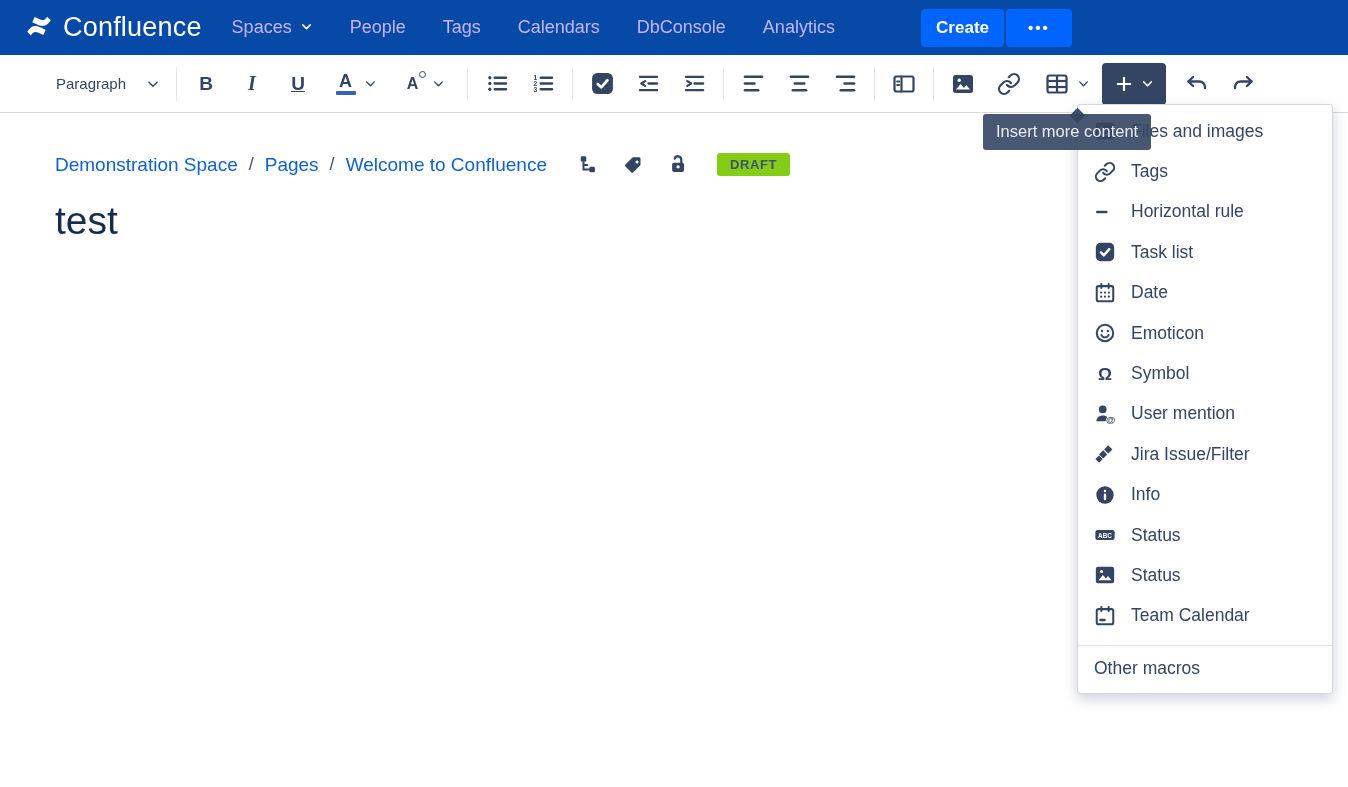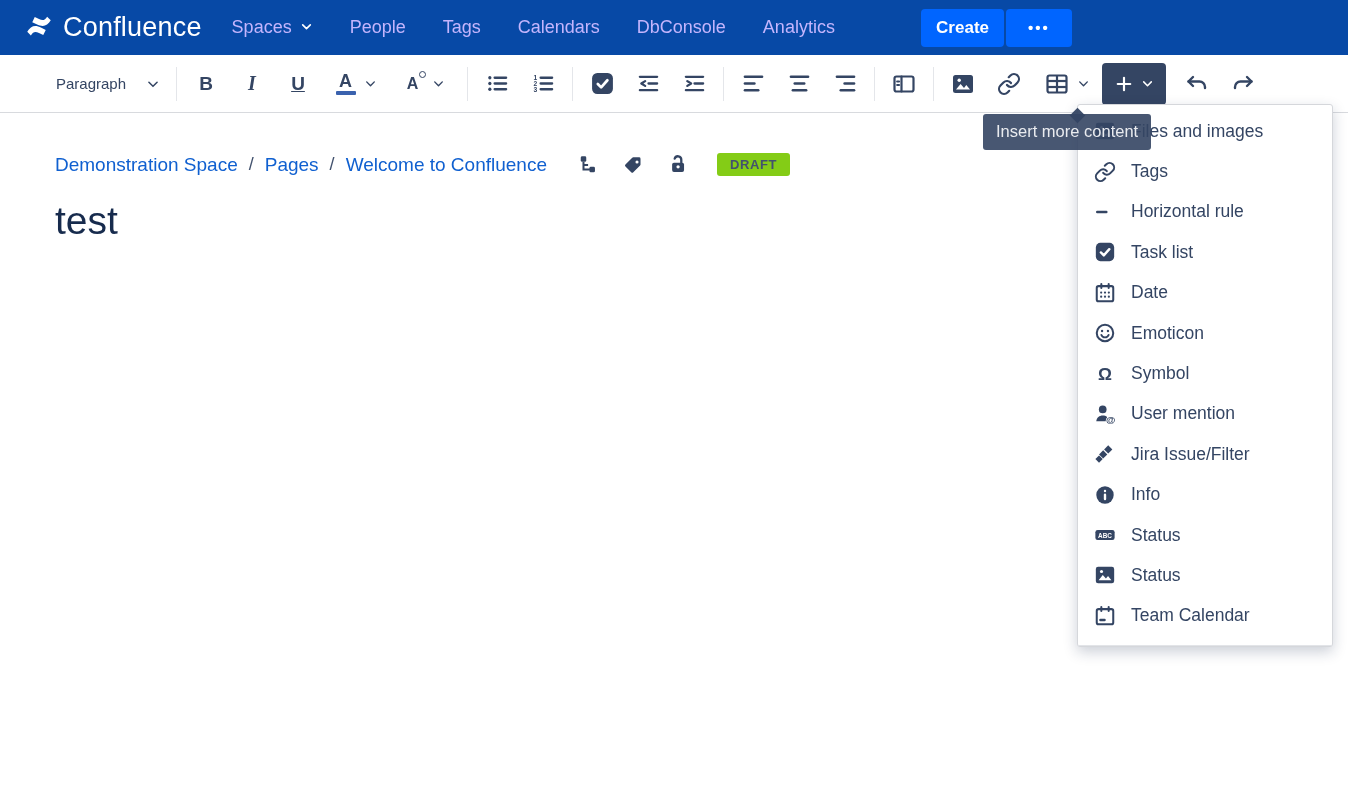--- a/index.html
+++ b/index.html
@@ -438,18 +438,19 @@
   <div class="mi">
     <svg width="22" height="22" viewBox="0 0 24 24">
       <rect x="3" y="4.5" width="18" height="16.5" rx="2" fill="none" stroke="#344563" stroke-width="2.2"></rect>
       <line x1="8" y1="2.3" x2="8" y2="6.5" stroke="#344563" stroke-width="2.2" stroke-linecap="round"></line>
       <line x1="16" y1="2.3" x2="16" y2="6.5" stroke="#344563" stroke-width="2.2" stroke-linecap="round"></line>
       <line x1="7" y1="16.3" x2="11.5" y2="16.3" stroke="#344563" stroke-width="2.6" stroke-linecap="round"></line>
     </svg>
     <span class="lbl">Team Calendar</span>
   </div>
   <div class="menu-sep"></div>
+  <div class="menu-footer">Other macros</div>
 </div>
 
 <div class="tooltip">
   <span class="arrow"></span>
   <span>Insert more content</span>
 </div>
 
 </body></html>

